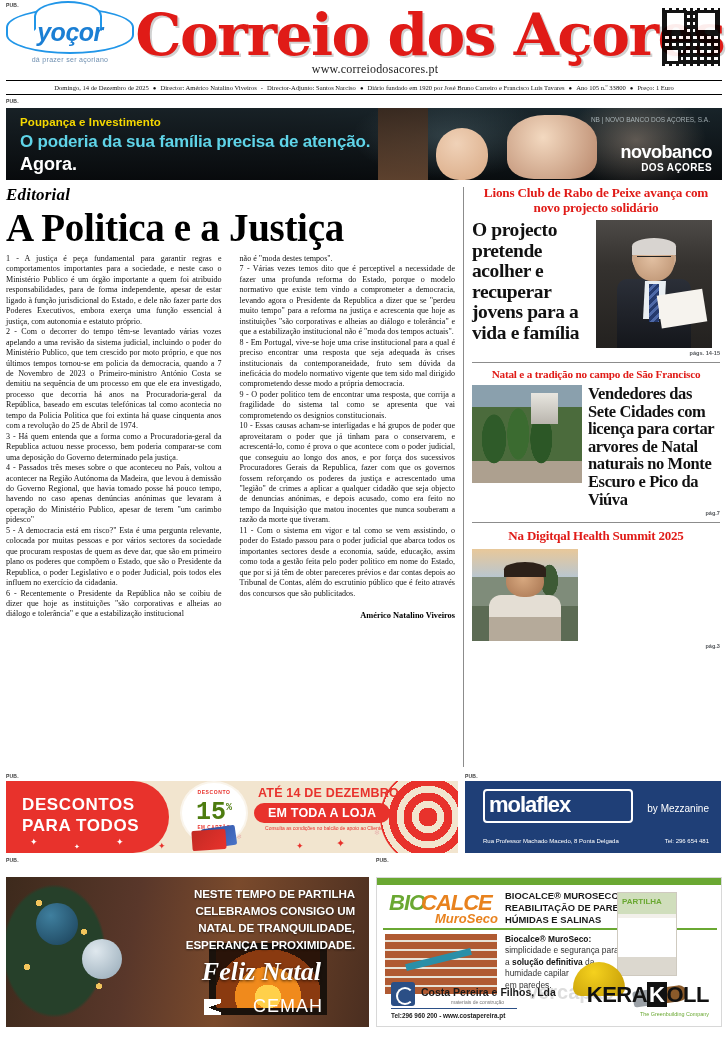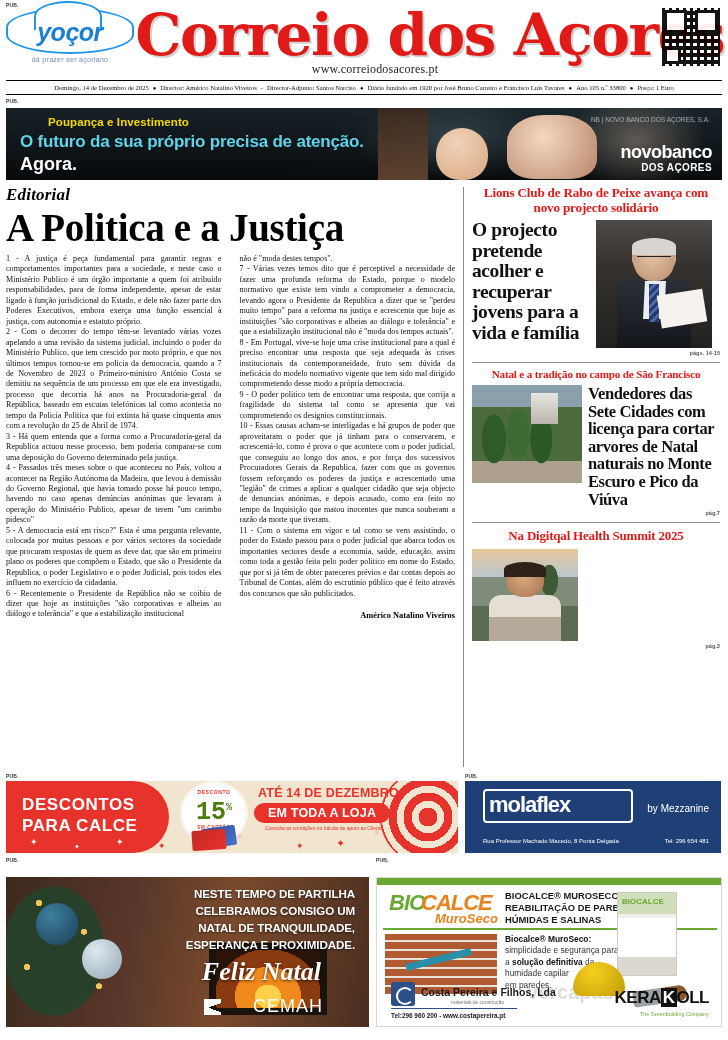--- a/index.html
+++ b/index.html
@@ -107,21 +107,21 @@
     position:absolute; left:60%; top:28%; width:52px; height:52px; border-radius:50% 50% 45% 45%;
     background: radial-gradient(circle at 40% 30%, #f0d2b8, #d8a883);
   }
   .banner .dad {
     position:absolute; left:70%; top:10%; width:90px; height:64px; border-radius:42% 42% 30% 30%;
     background: radial-gradient(circle at 40% 35%, #f3d9c0, #b8866a);
   }
   .banner .kicker {
     position:absolute; left:14px; top:8px;
     font-family:"Liberation Sans", sans-serif; font-size:11.5px; font-weight:bold;
-    color:#f5d800; letter-spacing:.1px;margin-left:28px;
+    color:#f5d800; letter-spacing:.1px;
   }
   .banner .line1 {
     position:absolute; left:14px; top:24px;
     font-family:"Liberation Sans", sans-serif; font-size:17px; font-weight:bold;
     color:#5fd4e8; letter-spacing:-.2px;
   }
   .banner .line2 {
     position:absolute; left:14px; top:46px;
     font-family:"Liberation Sans", sans-serif; font-size:18px; font-weight:bold;
     color:#ffffff;
@@ -492,21 +492,21 @@
     position:absolute; left:74px; bottom:21px;
     font-family:"Liberation Sans", sans-serif; font-size:5px; color:#777;
   }
   .ad-bio .cp-tel {
     position:absolute; left:14px; bottom:7px;
     font-family:"Liberation Sans", sans-serif; font-weight:bold; font-size:6.4px; color:#1a1a1a;
   }
   .ad-bio .cp-line { position:absolute; left:14px; bottom:17px; width:126px; height:1.5px; background:#2b4f86;}
   .ad-bio .kera {
     position:absolute; right:12px; bottom:18px;
-    font-family:"Liberation Sans", sans-serif; font-weight:bold; font-size:17px;
+    font-family:"Liberation Sans", sans-serif; font-weight:bold; font-size:22px;
     color:#111; letter-spacing:-.5px;
   }
   .ad-bio .kera .k { color:#fff; background:#111; padding:0 2px; }
   .ad-bio .kera-sub {
     position:absolute; right:12px; bottom:9px;
     font-family:"Liberation Sans", sans-serif; font-size:5.4px; color:#6aa832;
   }
   .ad-bio .wmark {
     position:absolute; left:150px; bottom:22px; font-size:20px; color:rgba(120,120,120,.25);
     font-family:"Liberation Sans", sans-serif; font-weight:bold;
@@ -551,21 +551,21 @@
 
   <div class="wrap-pad">
     <div class="pub-label" style="margin-top:3px;">PUB.</div>
     <div class="banner">
       <div class="bg-room"></div>
       <div class="strip"></div>
       <div class="baby"></div>
       <div class="dad"></div>
       <div class="nb-legal">NB | NOVO BANCO DOS AÇORES, S.A.</div>
       <div class="kicker">Poupança e Investimento</div>
-      <div class="line1">O futuro da sua próprio precisa de atenção.</div>
+      <div class="line1">O poderia da sua família precisa de atenção.</div>
       <div class="line2">Agora.</div>
       <div class="nb-name">novobanco</div>
       <div class="nb-sub">DOS AÇORES</div>
     </div>
   </div>
 
   <div class="body-grid">
 
     <div class="col-left">
       <div class="editorial-kicker">Editorial</div>
@@ -647,21 +647,21 @@
   <div style="display:flex;padding:0 6px;margin-top:6px;gap:7px;">
     <div class="pub-label" style="width:452px;">PUB.</div>
     <div class="pub-label" style="width:256px;">PUB.</div>
   </div>
   <div class="ads-row1" style="margin-top:1px;">
 
     <div class="ad-block ad-descontos">
       <div class="redpanel"></div>
       <div class="target"></div>
       <div class="t1">DESCONTOS</div>
-      <div class="t2">PARA CALCE</div>
+      <div class="t2">PARA TODOS</div>
       <span class="spark" style="left:24px;top:56px;">✦</span>
       <span class="spark" style="left:68px;top:62px;font-size:7px;">✦</span>
       <span class="spark" style="left:110px;top:56px;">✦</span>
       <span class="spark" style="left:152px;top:60px;color:#e8322c;">✦</span>
       <span class="spark" style="left:290px;top:60px;color:#e8322c;">✦</span>
       <span class="spark" style="left:330px;top:56px;color:#e8322c;font-size:11px;">✦</span>
       <span class="spark" style="left:230px;top:52px;color:#e8b6b0;font-size:7px;">❄</span>
       <span class="spark" style="left:368px;top:48px;color:#e8b6b0;font-size:7px;">❄</span>
       <div class="badge">
         <div class="lbl1">DESCONTO</div>
@@ -722,21 +722,21 @@
       <div class="body">
         <div class="b0">Biocalce® MuroSeco:</div>
         <div>simplicidade e segurança para</div>
         <div><span>a </span><span class="bb">solução definitiva</span><span> da</span></div>
         <div>humidade capilar</div>
         <div>em paredes.</div>
       </div>
       <div class="wmark">vercapas</div>
       <div class="bag">
         <div class="bagtop"></div>
-        <div class="bagtxt">BIOCALCE</div>
+        <div class="bagtxt">PARTILHA</div>
       </div>
       <div class="helmet"></div>
       <div class="trowel"></div>
       <div class="cp-logo"></div>
       <div class="cp-name">Costa Pereira e Filhos, Lda</div>
       <div class="cp-sub">materiais de construção</div>
       <div class="cp-line"></div>
       <div class="cp-tel">Tel:296 960 200 - www.costapereira.pt</div>
       <div class="kera"><span>KERA</span><span class="k">K</span><span>OLL</span></div>
       <div class="kera-sub">The Greenbuilding Company</div>

